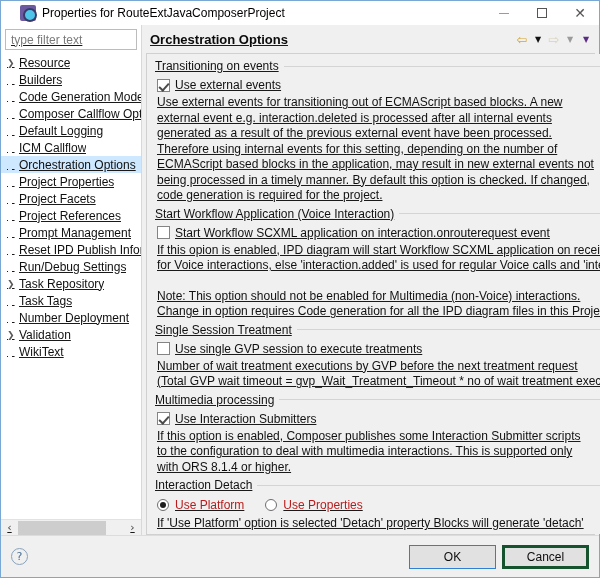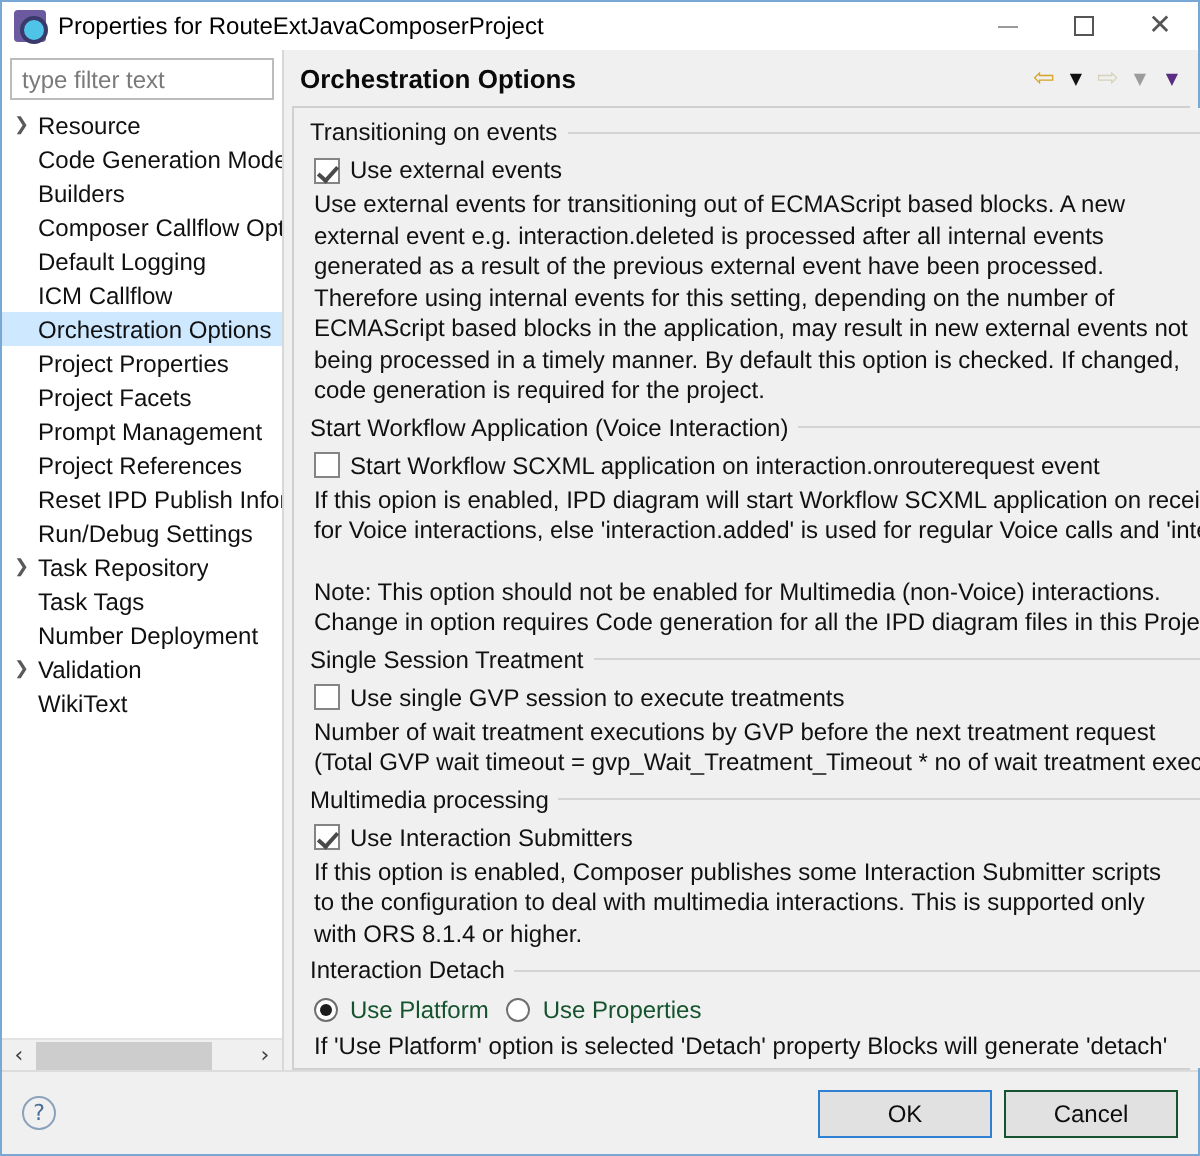--- a/index.html
+++ b/index.html
@@ -24,20 +24,21 @@
   }
 
   
   .titlebar {
     height: 24px;
     min-height: 24px;
     background: #ffffff;
     display: flex;
     align-items: center;
     position: relative;
+    padding-left: 13px;
   }
   .title-icon {
     width: 16px; height: 16px;
     margin-left: 6px; margin-right: 6px;
     background: #6b5aa0;
     border-radius: 2px;
     position: relative;
     flex: none;
   }
   .title-icon::before {
@@ -71,20 +72,21 @@
   .winbtn .mn { display:block; width:10px; height:1px; background:#9b9b9b; }
   .winbtn .mx { display:block; width:10px; height:10px; border:1px solid #555; }
   .winbtn .cl { font-size: 14px; color:#555; line-height:1; font-family:"DejaVu Sans", sans-serif;}
 
   
   .body {
     flex: 1;
     display: flex;
     background: #ffffff;
     min-height: 0;
+    text-decoration: underline;
   }
 
   
   .leftpane {
     width: 141px;
     min-width: 141px;
     display: flex;
     flex-direction: column;
     background: #ffffff;
     border-right: 1px solid #d8d8d8;
@@ -317,21 +319,21 @@
     margin-right: 1px;
   }
   .rbox.on::after {
     content: "";
     position: absolute;
     left: 2px; top: 2px;
     width: 6px; height: 6px;
     border-radius: 50%;
     background: #1d1d1d;
   }
-  .radiorow .rlabel { font-size: 12px; color: #14532d; margin-right: 4px; }
+  .radiorow .rlabel { font-size: 12px; color: #b91c1c; margin-right: 16px; }
 
   .para {
     font-size: 12px;
     color: #111;
     line-height: 15.5px;
     white-space: nowrap;
     padding-top: 1px;
   }
   .para .ln { display: block; }
   .para .blank { display: block; height: 15px; }
@@ -372,21 +374,21 @@
     gap: 6px;
     padding-left: 32px;
   }
   .btn {
     width: 87px; height: 24px;
     display: flex;
     align-items: center;
     justify-content: center;
     font-size: 12px;
     background: #e1e1e1;
-    border: 1px solid #14532d;
+    border: 3px solid #14532d;
     color: #0d0d0d;
   }
   .btn.primary {
     border: 1px solid #2f80d2;
     background: #e1e1e1;
   }
 </style>
 </head>
 <body>
 
@@ -414,28 +416,28 @@
       <div class="filterbox">
         <span>type filter text</span>
       </div>
       <div class="tree">
         <div class="tnode">
           <span class="arrow">❯</span>
           <span class="tlabel">Resource</span>
         </div>
         <div class="tnode">
           <span class="arrow empty">❯</span>
+          <span class="tlabel">Builders</span>
+        </div>
+        <div class="tnode">
+          <span class="arrow empty">❯</span>
           <span class="tlabel">Code Generation Mode</span>
         </div>
         <div class="tnode">
           <span class="arrow empty">❯</span>
-          <span class="tlabel">Builders</span>
-        </div>
-        <div class="tnode">
-          <span class="arrow empty">❯</span>
           <span class="tlabel">Composer Callflow Options</span>
         </div>
         <div class="tnode">
           <span class="arrow empty">❯</span>
           <span class="tlabel">Default Logging</span>
         </div>
         <div class="tnode">
           <span class="arrow empty">❯</span>
           <span class="tlabel">ICM Callflow</span>
         </div>
@@ -446,25 +448,25 @@
         <div class="tnode">
           <span class="arrow empty">❯</span>
           <span class="tlabel">Project Properties</span>
         </div>
         <div class="tnode">
           <span class="arrow empty">❯</span>
           <span class="tlabel">Project Facets</span>
         </div>
         <div class="tnode">
           <span class="arrow empty">❯</span>
+          <span class="tlabel">Project References</span>
+        </div>
+        <div class="tnode">
+          <span class="arrow empty">❯</span>
           <span class="tlabel">Prompt Management</span>
-        </div>
-        <div class="tnode">
-          <span class="arrow empty">❯</span>
-          <span class="tlabel">Project References</span>
         </div>
         <div class="tnode">
           <span class="arrow empty">❯</span>
           <span class="tlabel">Reset IPD Publish Information</span>
         </div>
         <div class="tnode">
           <span class="arrow empty">❯</span>
           <span class="tlabel">Run/Debug Settings</span>
         </div>
         <div class="tnode">

